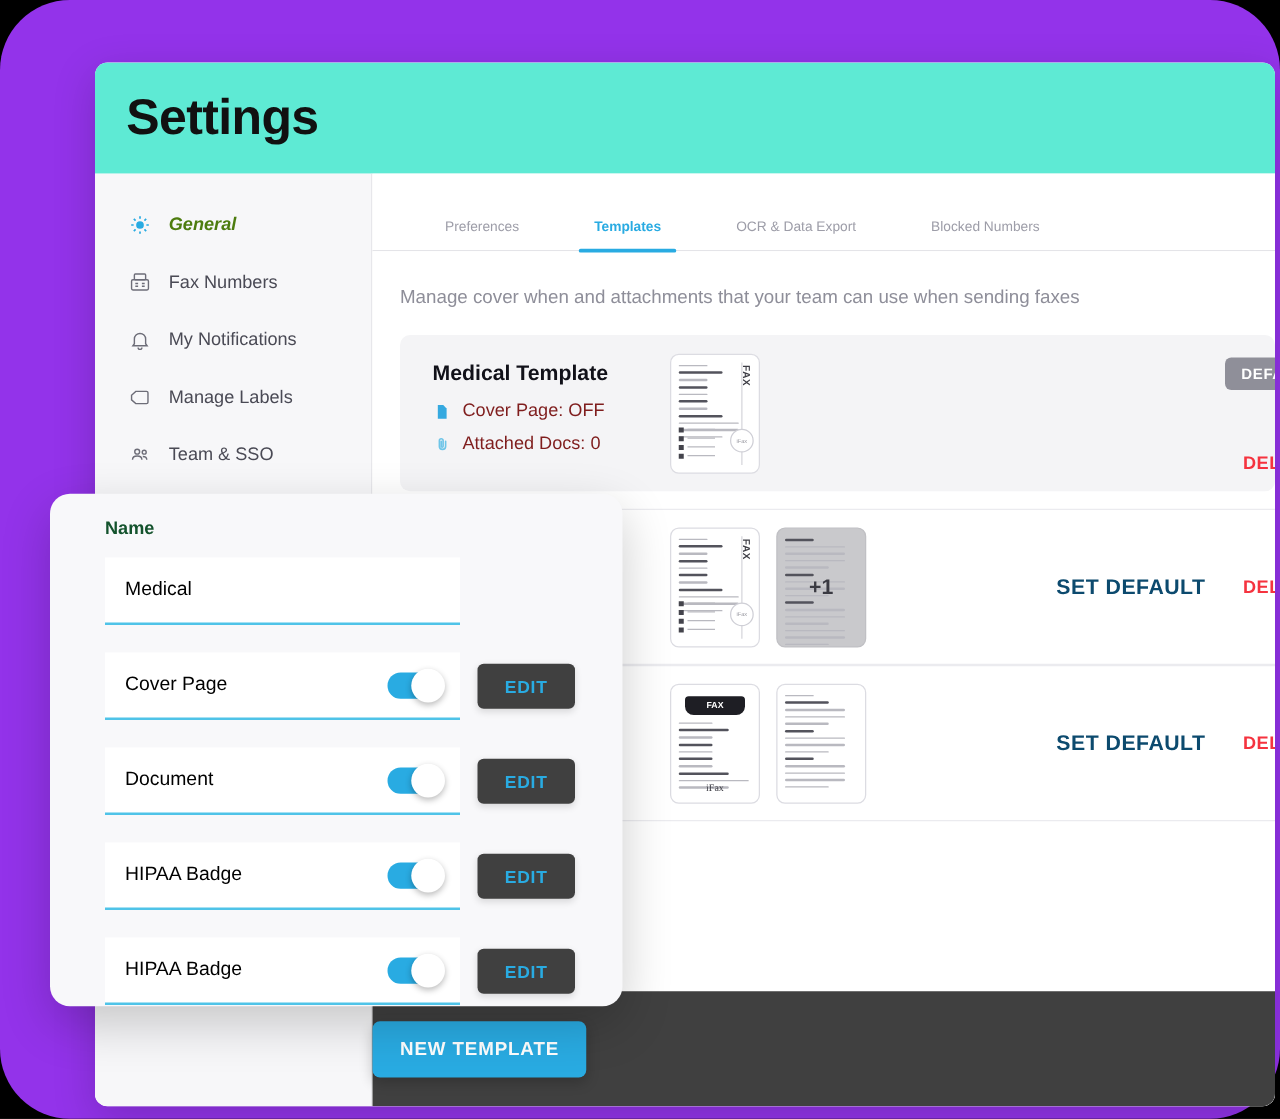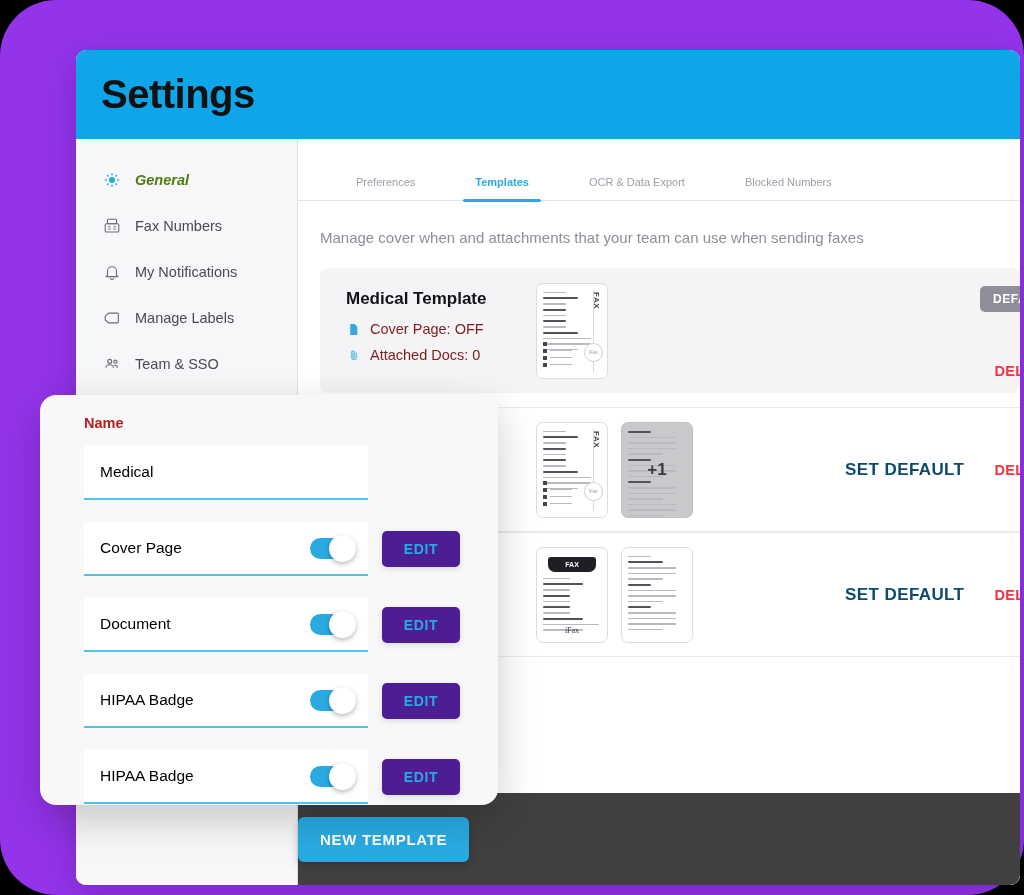--- a/index.html
+++ b/index.html
@@ -29,21 +29,21 @@
     height: 835px;
     background: #ffffff;
     border-radius: 10px 10px 10px 10px;
     box-shadow: 0 10px 34px rgba(0,0,0,0.18);
     overflow: hidden;
   }
 
   
   #app-header {
     height: 89px;
-    background: #0ea5e9;
+    background: #5eead4;
     display: flex;
     align-items: center;
     padding-left: 25px;
   }
   #page-title {
     font-size: 40px;
     font-weight: bold;
     color: #111111;
     letter-spacing: -0.5px;
   }
@@ -330,21 +330,21 @@
     width: 458px; height: 410px;
     background: #f8f8fa;
     border-radius: 16px;
     box-shadow: 0 14px 40px rgba(0,0,0,0.20);
     padding: 20px 0 0 44px;
     overflow: hidden;
   }
   #edit-panel-label {
     font-size: 14.5px;
     font-weight: bold;
-    color: #b91c1c;
+    color: #14532d;
     margin-bottom: 15px;
   }
   .field-row {
     display: flex;
     align-items: center;
     gap: 14px;
     margin-bottom: 22px;
   }
   .field-box {
     width: 284px;
@@ -371,21 +371,21 @@
   .toggle .knob {
     position: absolute;
     right: -4px; top: -3px;
     width: 27px; height: 27px;
     background: #ffffff;
     border-radius: 50%;
     box-shadow: 0 2px 5px rgba(0,0,0,0.28);
   }
   .edit-btn {
     width: 78px; height: 36px;
-    background: #4c1d95;
+    background: #404040;
     border: none;
     border-radius: 5px;
     box-shadow: 0 2px 6px rgba(0,0,0,0.13);
     color: #29abe2;
     font-family: "Liberation Sans", sans-serif;
     font-size: 14px;
     font-weight: bold;
     letter-spacing: 0.6px;
     cursor: pointer;
     flex: none;

